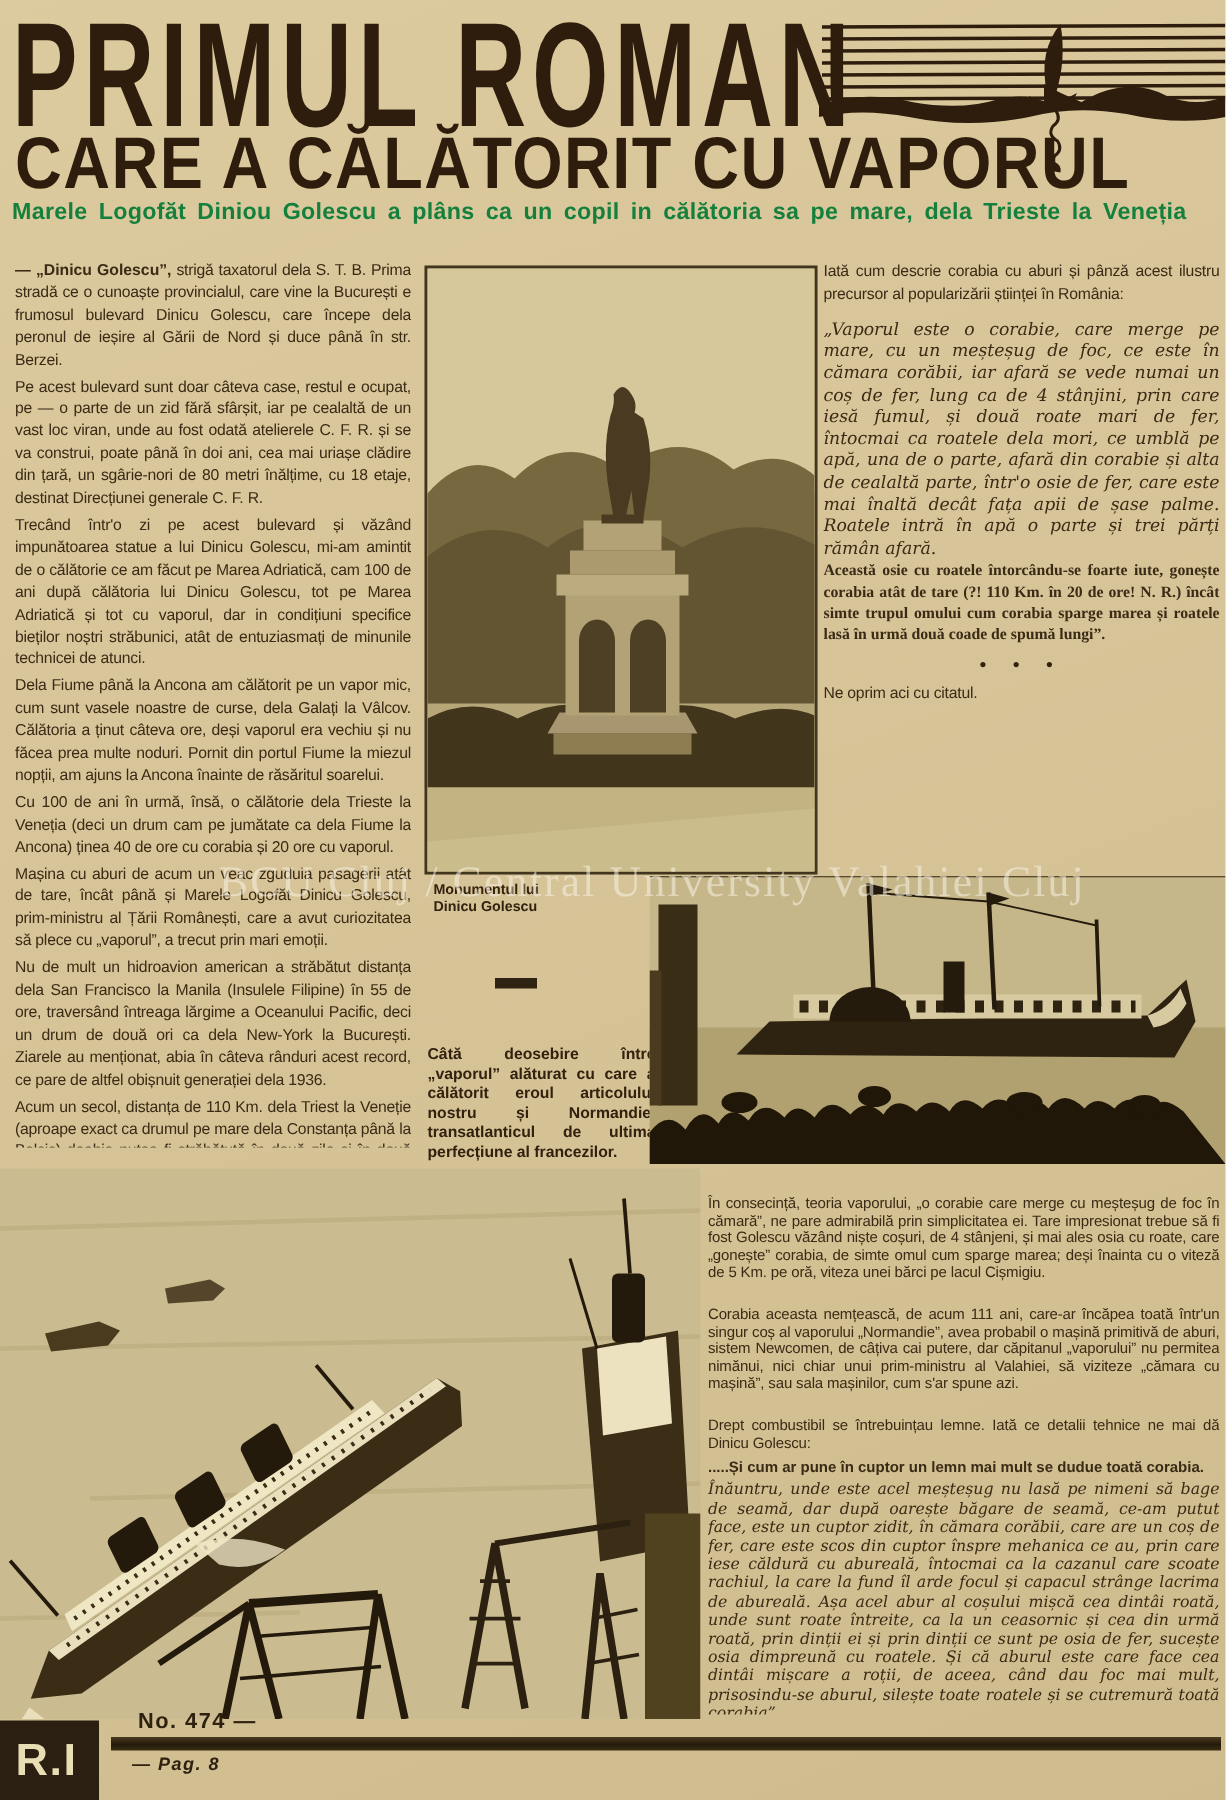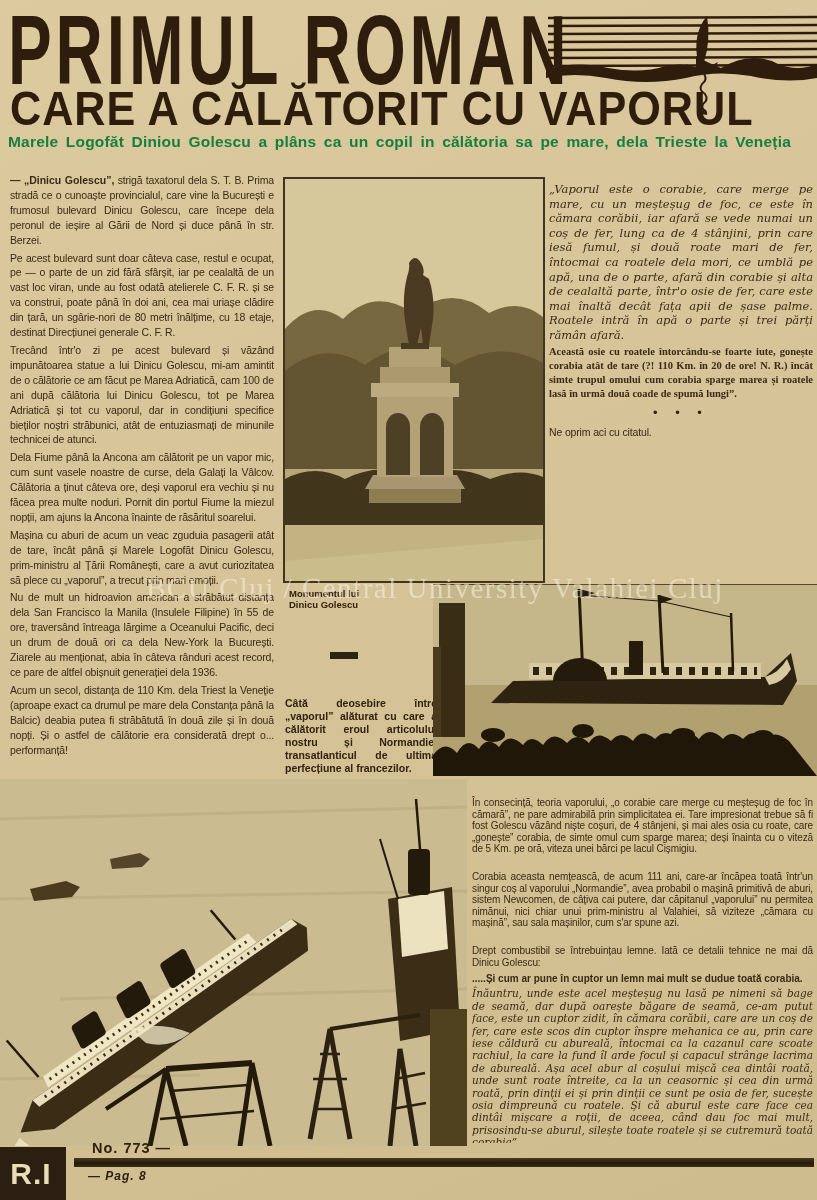--- a/index.html
+++ b/index.html
@@ -72,20 +72,21 @@
 <div class="abs subtitle-wrap">
   <div class="subtitle">CARE A CĂLĂTORIT CU VAPORUL</div>
 </div>
 <div class="abs dek">Marele Logofăt Diniou Golescu a plâns ca un copil in călătoria sa pe mare, dela Trieste la Veneția</div>
 
 <div class="abs col" style="left:10px;top:173px;width:264px;height:592px;">
   <p class="par"><b>— „Dinicu Golescu”,</b><span> strigă taxatorul dela S. T. B. Prima stradă ce o cunoaște provincialul, care vine la București e frumosul bulevard Dinicu Golescu, care începe dela peronul de ieșire al Gării de Nord și duce până în str. Berzei.</span></p>
   <p class="par">Pe acest bulevard sunt doar câteva case, restul e ocupat, pe — o parte de un zid fără sfârșit, iar pe cealaltă de un vast loc viran, unde au fost odată atelierele C. F. R. și se va construi, poate până în doi ani, cea mai uriașe clădire din țară, un sgârie-nori de 80 metri înălțime, cu 18 etaje, destinat Direcțiunei generale C. F. R.</p>
   <p class="par">Trecând într'o zi pe acest bulevard și văzând impunătoarea statue a lui Dinicu Golescu, mi-am amintit de o călătorie ce am făcut pe Marea Adriatică, cam 100 de ani după călătoria lui Dinicu Golescu, tot pe Marea Adriatică și tot cu vaporul, dar in condițiuni specifice bieților noștri străbunici, atât de entuziasmați de minunile technicei de atunci.</p>
   <p class="par">Dela Fiume până la Ancona am călătorit pe un vapor mic, cum sunt vasele noastre de curse, dela Galați la Vâlcov. Călătoria a ținut câteva ore, deși vaporul era vechiu și nu făcea prea multe noduri. Pornit din portul Fiume la miezul nopții, am ajuns la Ancona înainte de răsăritul soarelui.</p>
+  <p class="par">Cu 100 de ani în urmă, însă, o călătorie dela Trieste la Veneția (deci un drum cam pe jumătate ca dela Fiume la Ancona) ținea 40 de ore cu corabia și 20 ore cu vaporul.</p>
   <p class="par">Mașina cu aburi de acum un veac zguduia pasagerii atât de tare, încât până și Marele Logofăt Dinicu Golescu, prim-ministru al Țării Românești, care a avut curiozitatea să plece cu „vaporul”, a trecut prin mari emoții.</p>
   <p class="par">Nu de mult un hidroavion american a străbătut distanța dela San Francisco la Manila (Insulele Filipine) în 55 de ore, traversând întreaga lărgime a Oceanului Pacific, deci un drum de două ori ca dela New-York la București. Ziarele au menționat, abia în câteva rânduri acest record, ce pare de altfel obișnuit generației dela 1936.</p>
   <p class="par">Acum un secol, distanța de 110 Km. dela Triest la Veneție (aproape exact ca drumul pe mare dela Constanța până la Balcic) deabia putea fi străbătută în două zile și în două nopți. Și o astfel de călătorie era considerată drept o... performanță!</p>
 
 </div>
 
 <div class="abs photo-frame" style="left:283px;top:177px;width:262px;height:406px;">
   <svg width="258" height="402" viewBox="0 0 258 402" preserveAspectRatio="none">
     <rect width="258" height="402" fill="#cec093"></rect>
     <rect width="258" height="150" fill="#d6c89a"></rect>
@@ -108,20 +109,21 @@
   </svg>
 </div>
 <div class="abs cap-sm" style="left:289px;top:588px;width:130px;">
   <div>Monumentul lui</div>
   <div>Dinicu Golescu</div>
 </div>
 <div class="abs mid-bar" style="left:330px;top:652px;width:28px;height:7px;"></div>
 <div class="abs cap-md" style="left:285px;top:697px;width:152px;">Câtă deosebire între „vaporul” alăturat cu care a călătorit eroul articolului nostru și Normandie, transatlanticul de ultima perfecțiune al francezilor.</div>
 
 <div class="abs col" style="left:549px;top:174px;width:264px;height:408px;">
+  <p class="par">Iată cum descrie corabia cu aburi și pânză acest ilustru precursor al popularizării științei în România:</p>
   <p class="q-serif">„Vaporul este o corabie, care merge pe mare, cu un meșteșug de foc, ce este în cămara corăbii, iar afară se vede numai un coș de fer, lung ca de 4 stânjini, prin care iesă fumul, și două roate mari de fer, întocmai ca roatele dela mori, ce umblă pe apă, una de o parte, afară din corabie și alta de cealaltă parte, într'o osie de fer, care este mai înaltă decât fața apii de șase palme. Roatele intră în apă o parte și trei părți rămân afară.</p>
   <p class="p-bold">Această osie cu roatele întorcându-se foarte iute, gonește corabia atât de tare (?! 110 Km. în 20 de ore! N. R.) încât simte trupul omului cum corabia sparge marea și roatele lasă în urmă două coade de spumă lungi”.</p>
   <div class="dots">• • •</div>
   <p class="par">Ne oprim aci cu citatul.</p>
 </div>
 
 <div class="abs" style="left:433px;top:584px;width:384px;height:191px;border-top:1px solid #5a4a2c;">
   <svg width="384" height="191" viewBox="0 0 384 191" preserveAspectRatio="none">
     <rect width="384" height="191" fill="#c6b78b"></rect>
     <rect y="100" width="384" height="91" fill="#b1a070"></rect>
@@ -202,15 +204,15 @@
   <p class="par-sm">În consecință, teoria vaporului, „o corabie care merge cu meșteșug de foc în cămară”, ne pare admirabilă prin simplicitatea ei. Tare impresionat trebue să fi fost Golescu văzând niște coșuri, de 4 stânjeni, și mai ales osia cu roate, care „gonește” corabia, de simte omul cum sparge marea; deși înainta cu o viteză de 5 Km. pe oră, viteza unei bărci pe lacul Cișmigiu.</p>
   <p class="par-sm">Corabia aceasta nemțească, de acum 111 ani, care-ar încăpea toată într'un singur coș al vaporului „Normandie”, avea probabil o mașină primitivă de aburi, sistem Newcomen, de câțiva cai putere, dar căpitanul „vaporului” nu permitea nimănui, nici chiar unui prim-ministru al Valahiei, să viziteze „cămara cu mașină”, sau sala mașinilor, cum s'ar spune azi.</p>
   <p class="par-sm">Drept combustibil se întrebuințau lemne. Iată ce detalii tehnice ne mai dă Dinicu Golescu:</p>
   <p class="p-bold-sm">.....Și cum ar pune în cuptor un lemn mai mult se dudue toată corabia.</p>
   <p class="q-serif-sm">Înăuntru, unde este acel meșteșug nu lasă pe nimeni să bage de seamă, dar după oarește băgare de seamă, ce-am putut face, este un cuptor zidit, în cămara corăbii, care are un coș de fer, care este scos din cuptor înspre mehanica ce au, prin care iese căldură cu abureală, întocmai ca la cazanul care scoate rachiul, la care la fund îl arde focul și capacul strânge lacrima de abureală. Așa acel abur al coșului mișcă cea dintâi roată, unde sunt roate întreite, ca la un ceasornic și cea din urmă roată, prin dinții ei și prin dinții ce sunt pe osia de fer, sucește osia dimpreună cu roatele. Și că aburul este care face cea dintâi mișcare a roții, de aceea, când dau foc mai mult, prisosindu-se aburul, silește toate roatele și se cutremură toată corabia”.</p>
 </div>
 
 <div class="abs watermark">BCU Cluj / Central University Valahiei Cluj</div>
 
 <div class="abs logo-box">R.I</div>
-<div class="abs issue">No. 773 —</div>
+<div class="abs issue">No. 474 —</div>
 <div class="abs bar"></div>
 <div class="abs pageno">— Pag. 8</div>
 
 </body></html>

